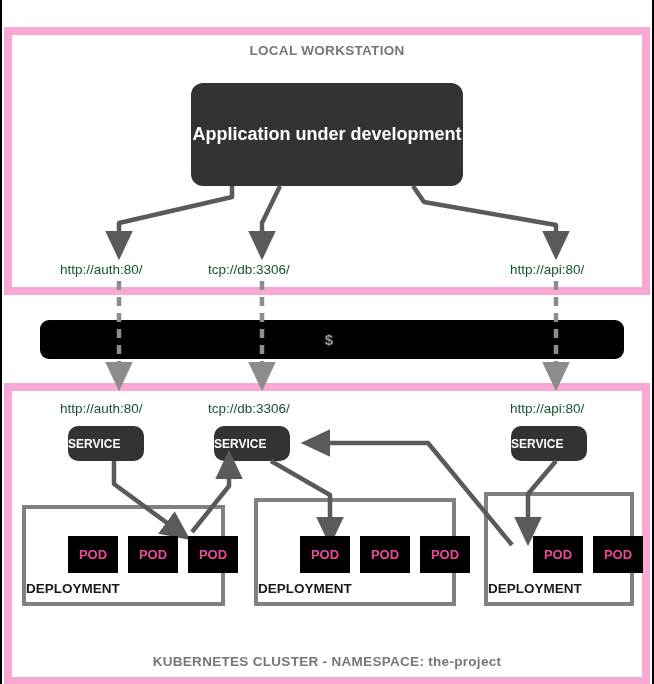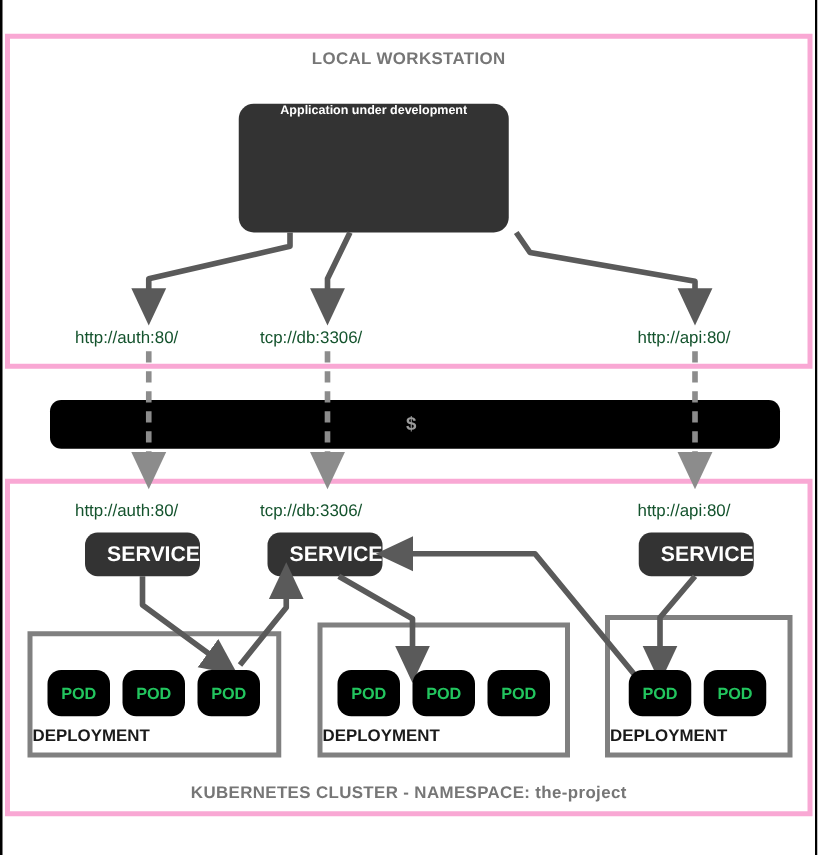--- a/index.html
+++ b/index.html
@@ -28,52 +28,52 @@
     height: 684px;
     background: #000000;
   }
   .frame-left  { left: 0px; }
   .frame-right { left: 652px; }
 
   
   .panel {
     position: absolute;
     box-sizing: border-box;
-    border: 4px solid #f9a8d4;
+    border: 8px solid #f9a8d4;
     background: #ffffff;
   }
   #panel-workstation { left: 4px;  top: 27px;  width: 646px; height: 268px; }
-  #panel-cluster     { left: 4px;  top: 383px; width: 646px; height: 270px; }
+  #panel-cluster     { left: 4px;  top: 383px; width: 646px; height: 302px; }
 
   .panel-title {
     position: absolute;
     width: 100%;
     text-align: center;
     color: #767676;
     font-size: 13.5px;
     font-weight: bold;
     letter-spacing: 0.3px;
   }
   #workstation-title { top: 8px; }
   #cluster-title     { bottom: 8px; }
 
   
   #app-box {
     position: absolute;
     left: 191px;
     top: 83px;
-    width: 216px;
+    width: 272px;
     height: 103px;
     background: #333333;
     border-radius: 12px;
     color: #ffffff;
     display: flex;
-    align-items: flex-start;
+    align-items: center;
     justify-content: center;
-    font-size: 10px;
+    font-size: 18px;
     font-weight: bold;
   }
 
   
   #cmd-bar {
     position: absolute;
     left: 40px;
     top: 320px;
     width: 584px;
     height: 39px;
@@ -99,30 +99,30 @@
   #url-top-auth { left: 60px;  top: 262px; }
   #url-top-db   { left: 208px; top: 262px; }
   #url-top-api  { left: 510px; top: 262px; }
   #url-bot-auth { left: 60px;  top: 401px; }
   #url-bot-db   { left: 208px; top: 401px; }
   #url-bot-api  { left: 510px; top: 401px; }
 
   
   .service {
     position: absolute;
-    width: 92px;
+    width: 76px;
     height: 35px;
     top: 426px;
     background: #333333;
     border-radius: 10px;
     color: #ffffff;
     display: flex;
     align-items: center;
-    justify-content: flex-end;
-    font-size: 17px;
+    justify-content: flex-start;
+    font-size: 12px;
     font-weight: bold;
     z-index: 4;
   }
   #service-auth { left: 68px;  }
   #service-db   { left: 214px; }
   #service-api  { left: 511px; }
 
   
   .deployment {
     position: absolute;
@@ -144,28 +144,29 @@
     font-size: 13.5px;
     font-weight: bold;
   }
 
   
   .pod {
     position: absolute;
     width: 50px;
     height: 37px;
     background: #000000;
-    border-radius: 11px;
-    color: #22c55e;
+    border-radius: 0;
+    color: #ec4899;
     display: flex;
     align-items: center;
     justify-content: center;
     font-size: 13px;
     font-weight: bold;
     z-index: 5;
+    margin-left: 30px;
   }
   
   #pod-1-1 { left: 38px;  top: 536px; }
   #pod-1-2 { left: 98px;  top: 536px; }
   #pod-1-3 { left: 158px; top: 536px; }
   
   #pod-2-1 { left: 270px; top: 536px; }
   #pod-2-2 { left: 330px; top: 536px; }
   #pod-2-3 { left: 390px; top: 536px; }
   

